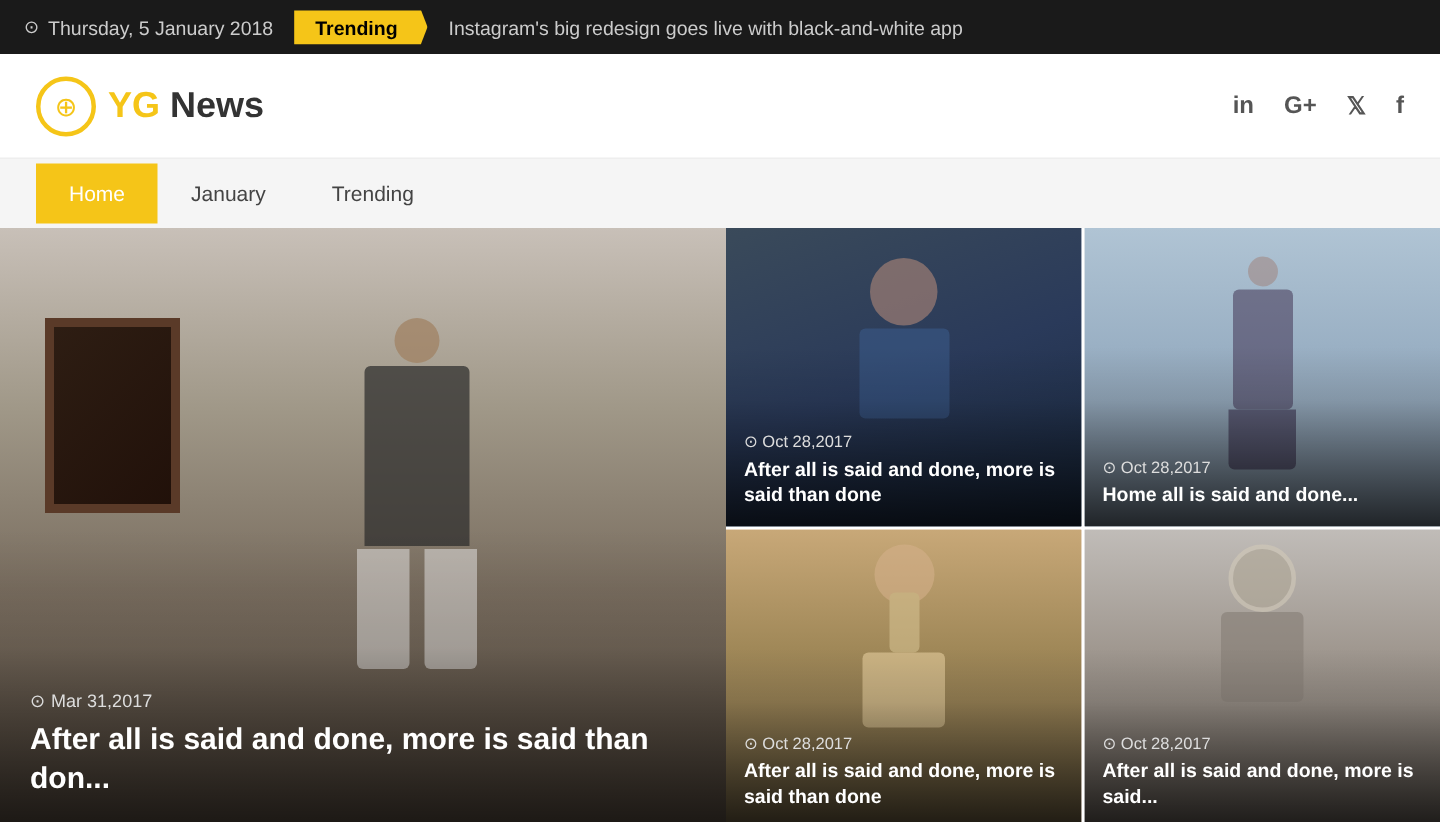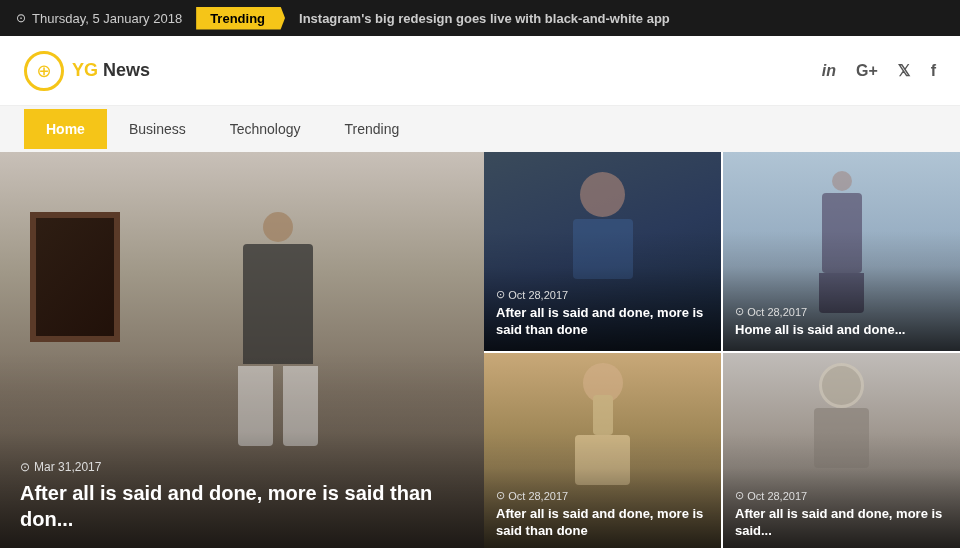--- a/index.html
+++ b/index.html
@@ -27,21 +27,20 @@
       font-weight: bold;
       padding: 4px 14px;
       font-size: 13px;
       margin: 0 14px;
       clip-path: polygon(0 0, 95% 0, 100% 50%, 95% 100%, 0 100%);
       padding-right: 20px;
     }
     .top-bar-headline {
       color: #ccc;
       font-size: 13px;
-      font-weight: bold;
     }
     .clock-icon { font-size: 12px; }
 
     
     .header {
       display: flex;
       align-items: center;
       justify-content: space-between;
       padding: 12px 24px;
       background: #fff;
@@ -53,21 +52,21 @@
     }
     .logo-icon {
       width: 40px; height: 40px;
       border: 3px solid #f5c518;
       border-radius: 50%;
       display: flex; align-items: center; justify-content: center;
       font-size: 18px;
       color: #f5c518;
     }
     .logo-text {
-      font-size: 18px; font-weight: bold; color: #333;
+      font-size: 24px; font-weight: bold; color: #333;
     }
     .logo-text span { color: #f5c518; }
     .social-icons {
       display: flex; gap: 20px; align-items: center;
     }
     .social-icon {
       color: #555; font-size: 16px; cursor: pointer;
       font-weight: bold;
       text-decoration: none;
     }
@@ -84,21 +83,21 @@
     .nav-item {
       padding: 12px 22px;
       font-size: 14px;
       color: #444;
       cursor: pointer;
       font-weight: 500;
     }
     .nav-item.active {
       background: #f5c518;
       color: #fff;
-      font-weight: bold;
+      font-weight: normal;
     }
 
     
     .content-grid {
       display: flex;
       width: 960px;
       height: 400px;
     }
 
     
@@ -183,31 +182,30 @@
 
 <div class="header">
   <div class="logo">
     <div class="logo-icon">⊕</div>
     <div class="logo-text">
       <span>YG</span>
       <span style="color:#333;">News</span>
     </div>
   </div>
   <div class="social-icons">
-    <span class="social-icon" style="font-style:italic; font-weight:bold;">in</span>
+    <span class="social-icon" style="font-weight:bold;">in</span>
     <span class="social-icon">G+</span>
     <span class="social-icon">𝕏</span>
     <span class="social-icon">f</span>
   </div>
 </div>
 
 <nav class="nav">
   <div class="nav-item active">Home</div>
-  <div class="nav-item">Business</div>
-  <div class="nav-item">Technology</div>
+  <div class="nav-item">January</div>
   <div class="nav-item">Trending</div>
 </nav>
 
 <div class="content-grid">
 
   <div class="featured-left">
     <div class="bg-image">
 
       <div style="position:absolute;top:0;left:0;right:0;bottom:0;background:linear-gradient(180deg,#c8c0b8 0%,#a09888 30%,#7a6e60 60%,#5a4e42 100%);"></div>
 

